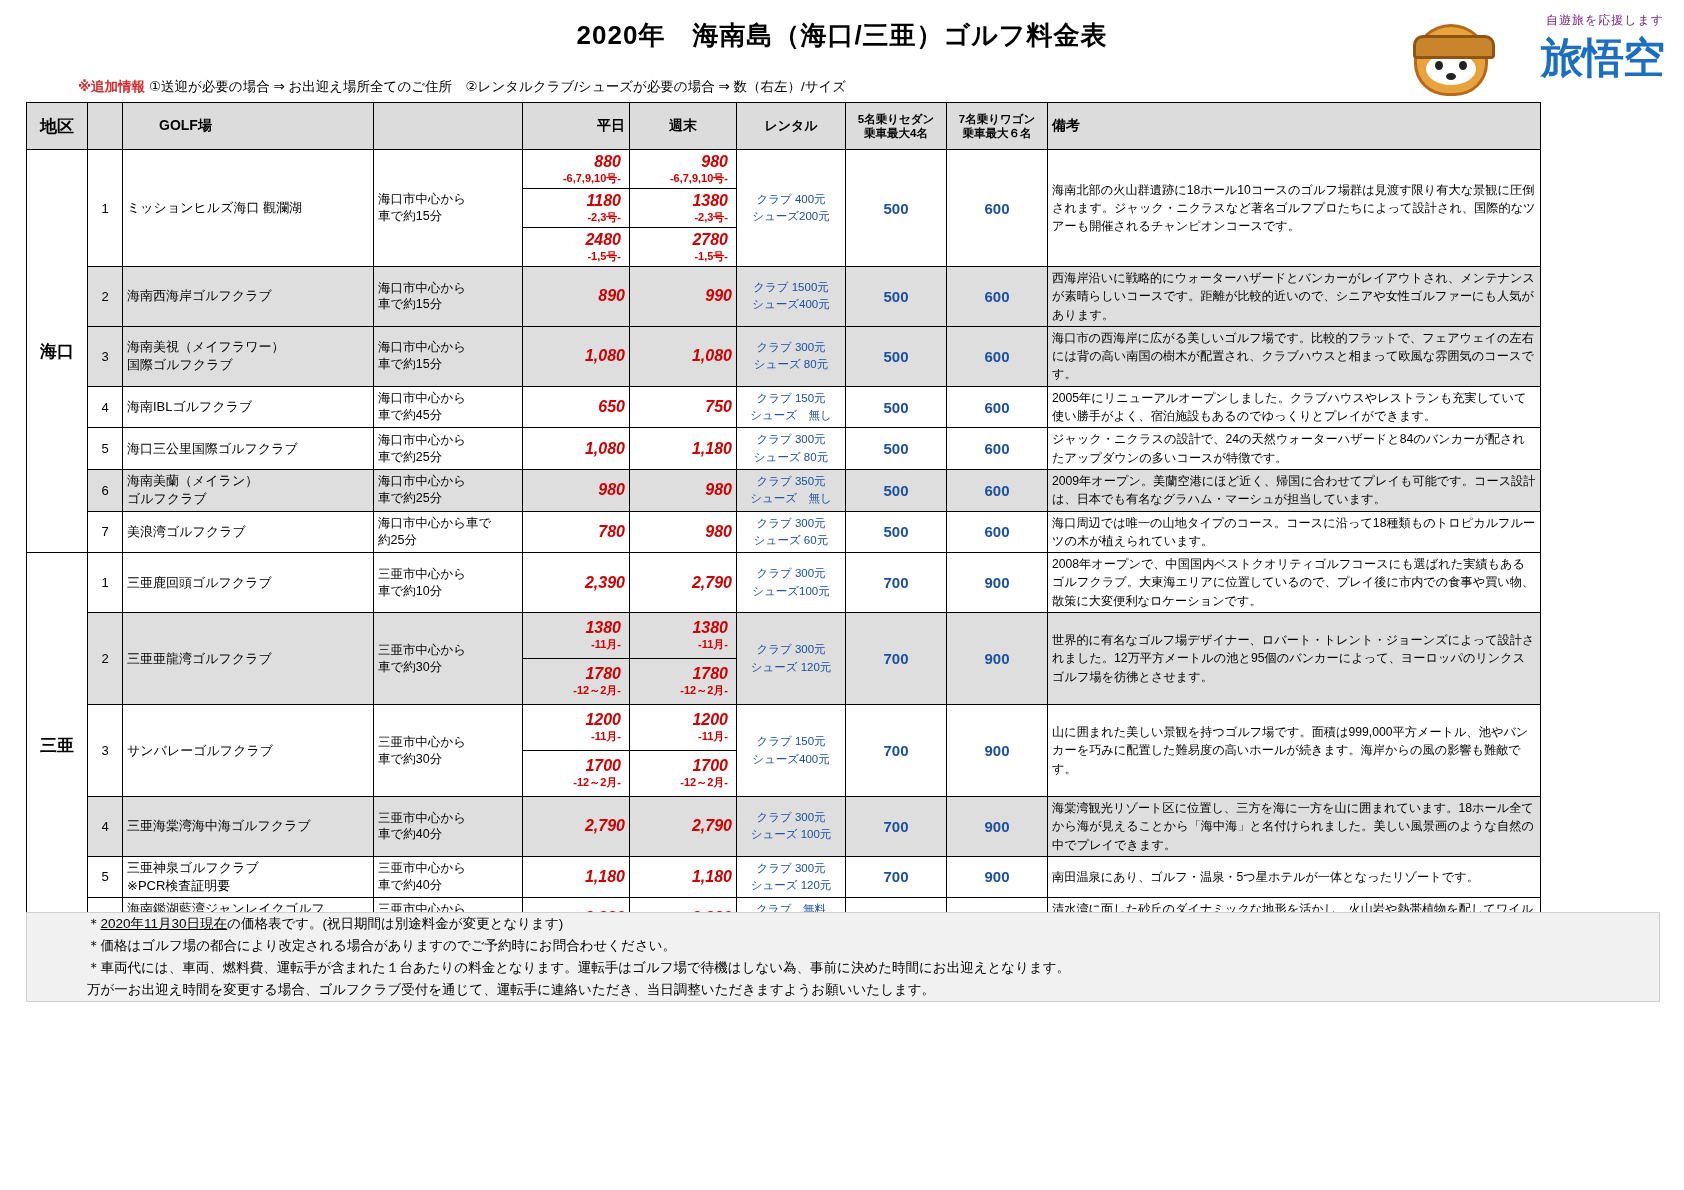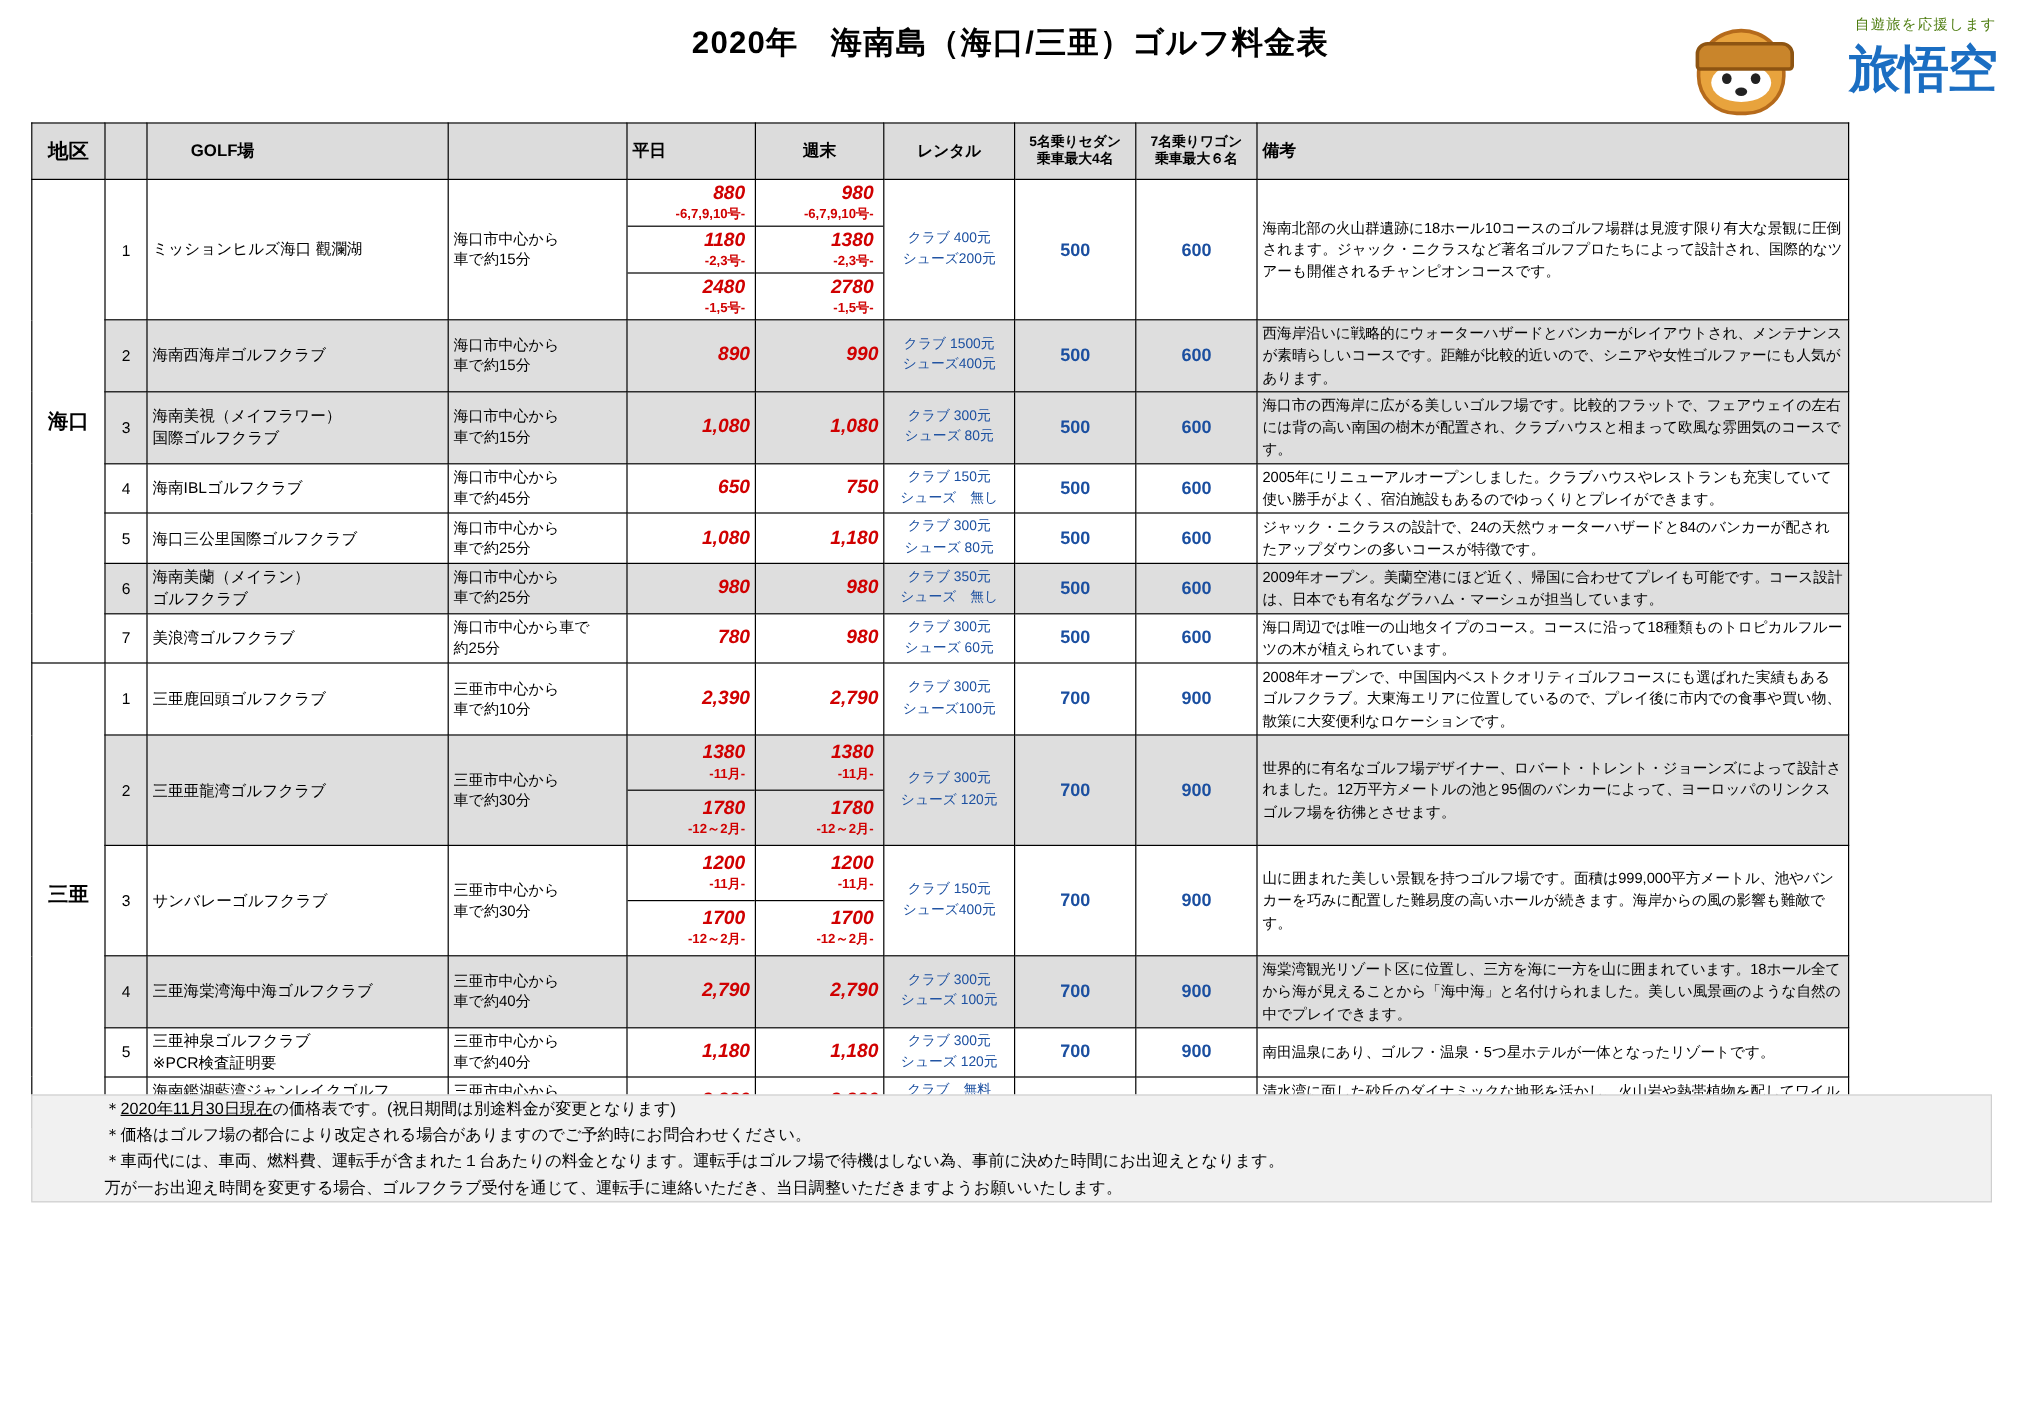--- a/index.html
+++ b/index.html
@@ -21,21 +21,21 @@
 
   
   .note-line{position:absolute;font-size:13.5px;white-space:nowrap;}
   .note-label{color:#d42a2a;font-weight:bold;}
   .note-1{left:78px;top:55px;}
   .note-2{left:78px;top:78px;}
 
   
   .logo{position:absolute;right:20px;top:10px;width:250px;height:85px;}
   .logo-tag{
-    position:absolute;right:0;top:2px;font-size:12px;color:#4d7c0f;
+    position:absolute;right:0;top:2px;font-size:12px;color:#701a75;
     letter-spacing:1px;
   }
   .logo-text{
     position:absolute;right:0;top:20px;font-size:42px;font-weight:bold;
     color:#1b6ec2;letter-spacing:-1px;font-family:"DejaVu Sans",sans-serif;
   }
   .logo-face{
     position:absolute;left:0;top:14px;width:68px;height:66px;
     background:#e8a33d;border-radius:50% 50% 45% 45%;
     border:3px solid #b56a1b;
@@ -104,40 +104,44 @@
   .footer .u{text-decoration:underline;}
   .footer .indent{}
 </style>
 </head>
 <body>
 
 <div class="page">
 
   <div class="title">2020年　海南島（海口/三亜）ゴルフ料金表</div>
 
+  <div class="note-line note-2">
+    <span class="note-label">※追加情報</span>
+    <span>①送迎が必要の場合 ⇒ お出迎え場所全てのご住所　②レンタルクラブ/シューズが必要の場合 ⇒ 数（右左）/サイズ</span>
+  </div>
 
   <div class="logo">
     <div class="logo-tag">自遊旅を応援します</div>
     <div class="logo-text">旅悟空</div>
     <div class="logo-face">
       <div class="logo-band"></div>
       <div class="logo-eye l"></div>
       <div class="logo-eye r"></div>
       <div class="logo-nose"></div>
     </div>
   </div>
 
   <table class="main">
     <thead>
       <tr>
         <th class="c-region">地区</th>
         <th class="c-num"></th>
         <th class="c-name" style="text-align:left;padding-left:36px;">GOLF場</th>
         <th class="c-dist"></th>
-        <th class="c-price" style="text-align:left;">平日</th>
+        <th class="c-price" style="text-align:right;">平日</th>
         <th class="c-price" style="text-align:center;">週末</th>
         <th class="c-rental" style="color:#000;font-size:13px;">レンタル</th>
         <th class="c-car small" style="color:#000;">
           <div>5名乗りセダン</div>
           <div>乗車最大4名</div>
         </th>
         <th class="c-car small" style="color:#000;">
           <div>7名乗りワゴン</div>
           <div>乗車最大６名</div>
         </th>

